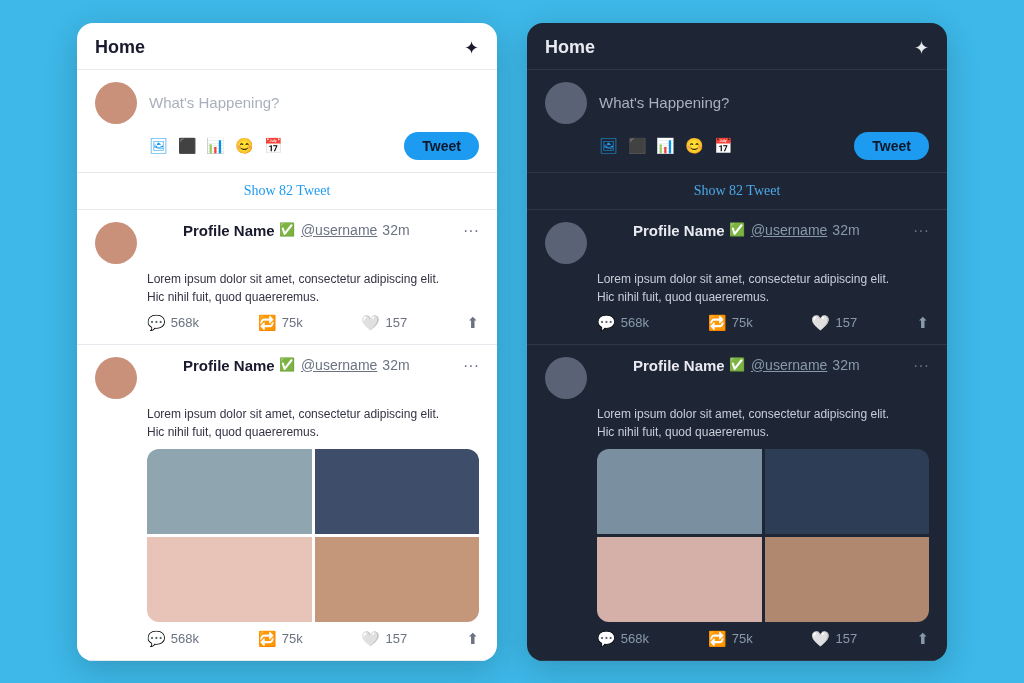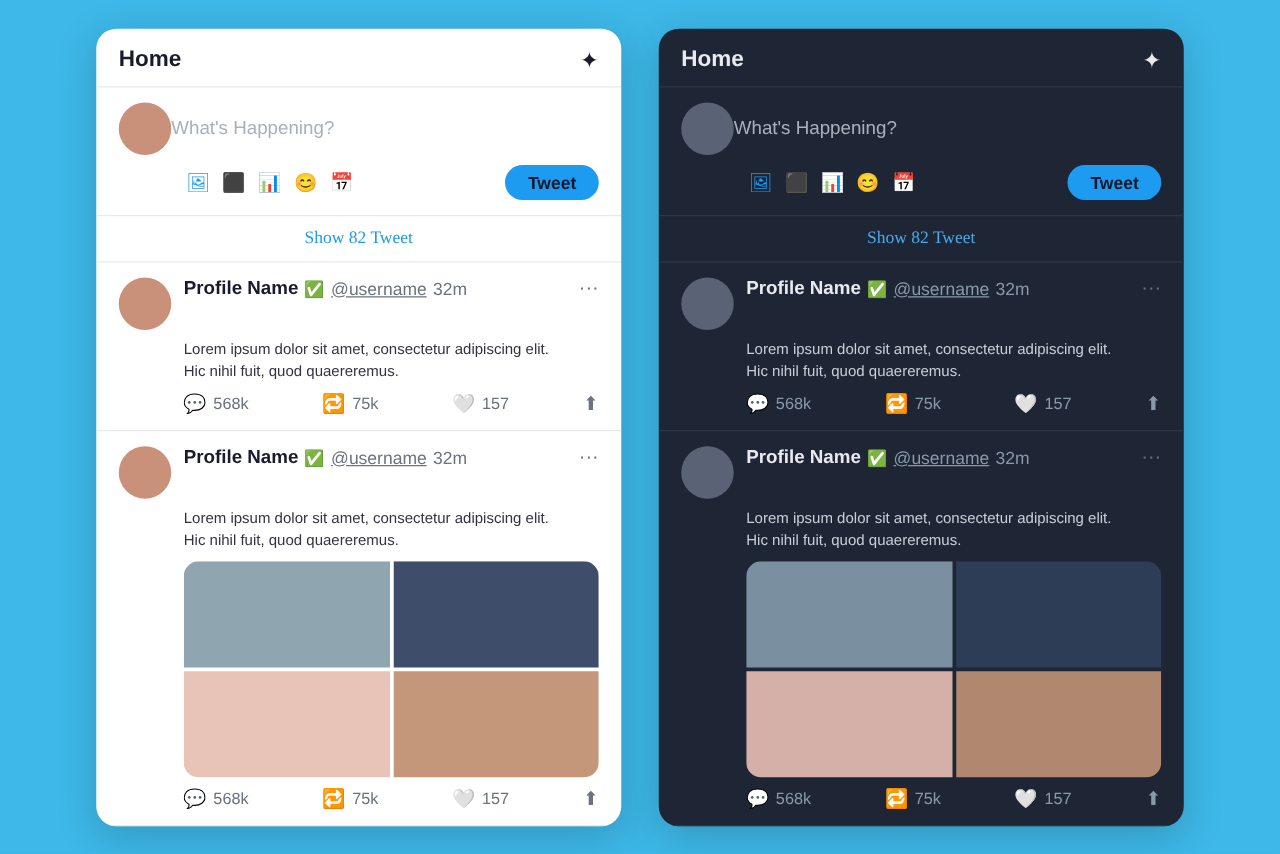--- a/index.html
+++ b/index.html
@@ -66,21 +66,21 @@
       flex-direction: column;
       padding: 12px 18px;
       border-bottom: 1px solid #e6e9ed;
     }
     .card-dark .compose-area {
       border-bottom: 1px solid #2d3748;
     }
     .compose-top {
       display: flex;
       align-items: center;
-      gap: 0;
+      gap: 12px;
       margin-bottom: 8px;
     }
     .avatar-compose {
       width: 42px;
       height: 42px;
       border-radius: 50%;
       background: #c9917a;
       flex-shrink: 0;
     }
     .card-dark .avatar-compose {
@@ -151,23 +151,24 @@
       flex-shrink: 0;
     }
     .card-dark .avatar-tweet {
       background: #5a6375;
     }
     .tweet-meta {
       flex: 1;
     }
     .tweet-name-row {
       display: flex;
-      align-items: flex-end;
+      align-items: flex-start;
       gap: 5px;
       flex-wrap: wrap;
+      margin-left: 36px;
     }
     .profile-name {
       font-size: 15px;
       font-weight: 700;
       color: #1a1a2e;
     }
     .card-dark .profile-name {
       color: #e8eaf0;
     }
     .verified-icon {

